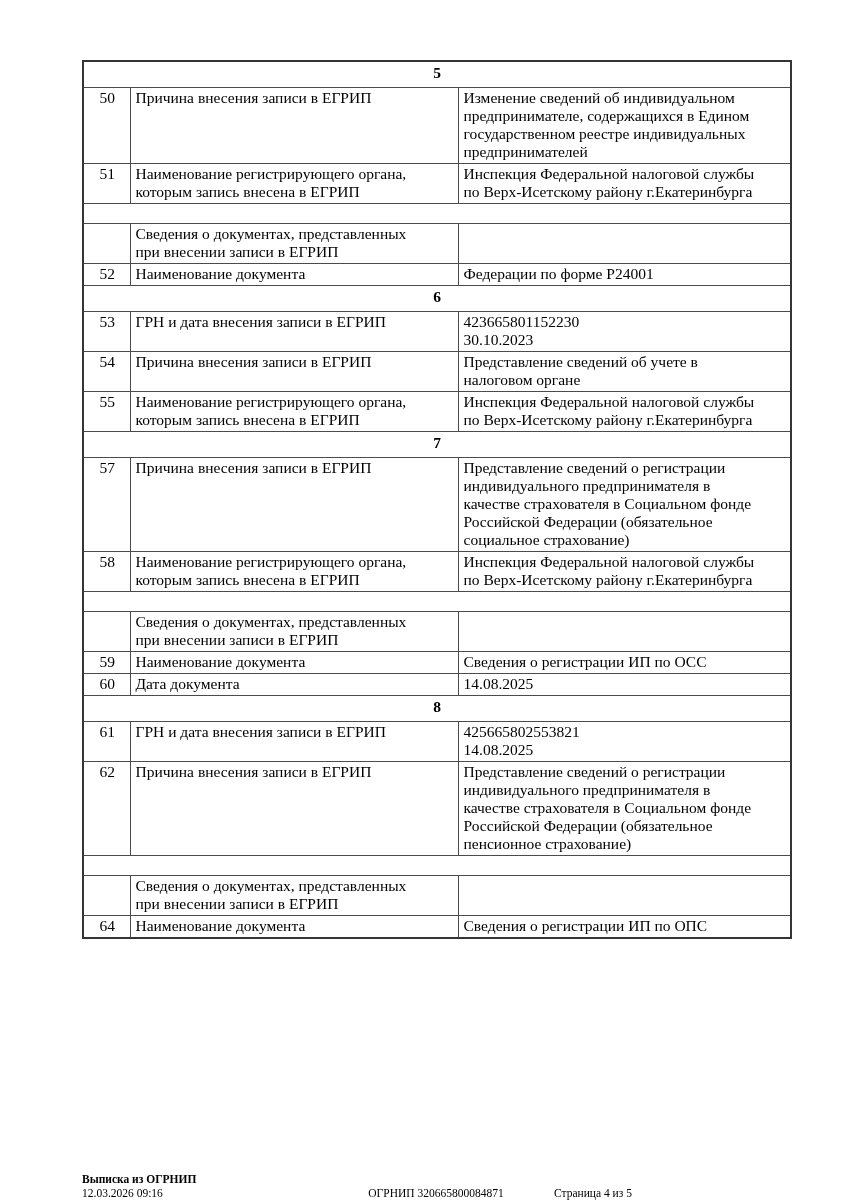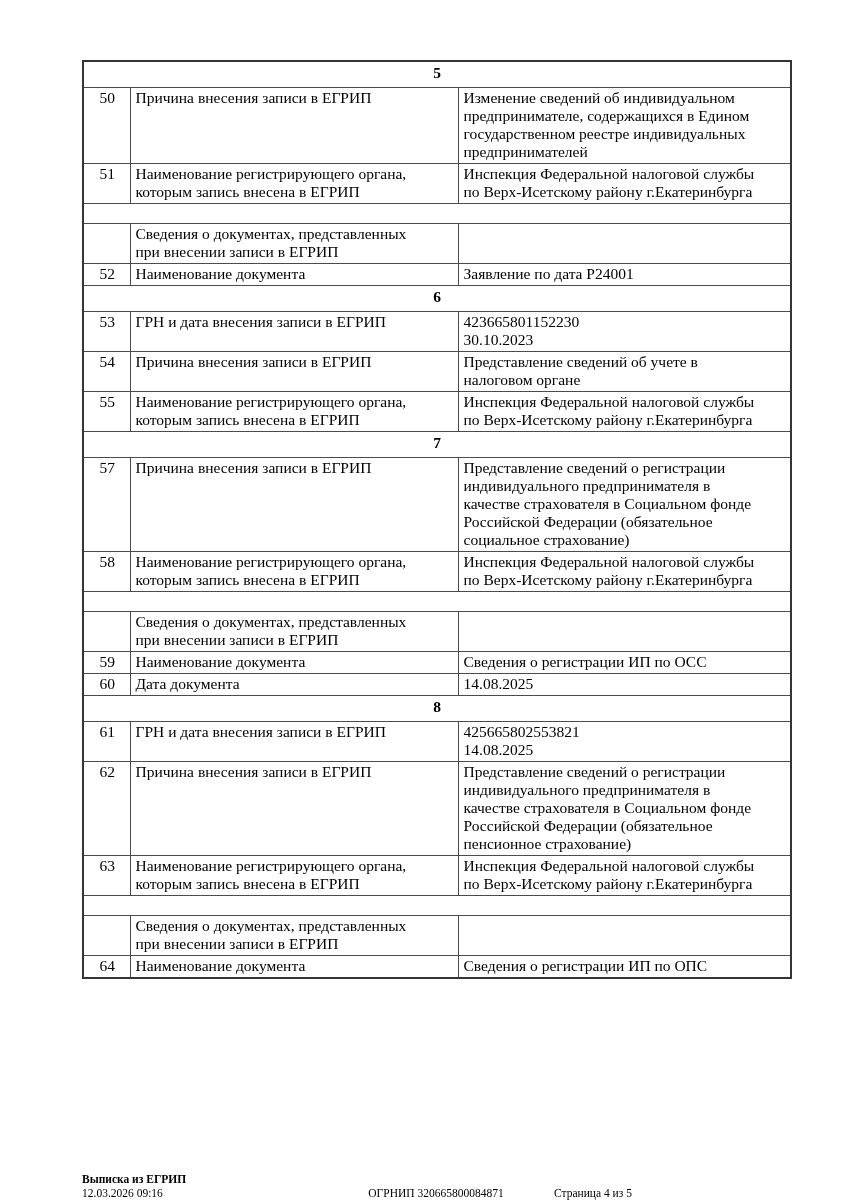--- a/index.html
+++ b/index.html
@@ -101,21 +101,21 @@
       </tr>
       <tr>
         <td class="c-num"></td>
         <td class="c-label">Сведения о документах, представленных
 при внесении записи в ЕГРИП</td>
         <td class="c-value"></td>
       </tr>
       <tr>
         <td class="c-num">52</td>
         <td class="c-label">Наименование документа</td>
-        <td class="c-value">Заявление по дата Р24001</td>
+        <td class="c-value">Федерации по форме Р24001</td>
       </tr>
       <tr class="t-section">
         <td colspan="3">6</td>
       </tr>
       <tr>
         <td class="c-num">53</td>
         <td class="c-label">ГРН и дата внесения записи в ЕГРИП</td>
         <td class="c-value">423665801152230
 30.10.2023</td>
       </tr>
@@ -181,46 +181,39 @@
       </tr>
       <tr>
         <td class="c-num">62</td>
         <td class="c-label">Причина внесения записи в ЕГРИП</td>
         <td class="c-value">Представление сведений о регистрации
 индивидуального предпринимателя в
 качестве страхователя в Социальном фонде
 Российской Федерации (обязательное
 пенсионное страхование)</td>
       </tr>
-      <tr>
-        <td class="c-num">63</td>
-        <td class="c-label">Наименование регистрирующего органа,
-которым запись внесена в ЕГРИП</td>
-        <td class="c-value">Инспекция Федеральной налоговой службы
-по Верх-Исетскому району г.Екатеринбурга</td>
-      </tr>
       <tr class="t-spacer">
         <td colspan="3"></td>
       </tr>
       <tr>
         <td class="c-num"></td>
         <td class="c-label">Сведения о документах, представленных
 при внесении записи в ЕГРИП</td>
         <td class="c-value"></td>
       </tr>
       <tr>
         <td class="c-num">64</td>
         <td class="c-label">Наименование документа</td>
         <td class="c-value">Сведения о регистрации ИП по ОПС</td>
       </tr>
     </tbody>
   </table>
 
   <div class="footer">
     <div class="f-left">
-      <div class="f-title">Выписка из ЕГРИП</div>
+      <div class="f-title">Выписка из ОГРНИП</div>
       <div>12.03.2026 09:16</div>
     </div>
     <div class="f-center">ОГРНИП 320665800084871</div>
     <div class="f-right">Страница 4 из 5</div>
   </div>
 
 </div>
 
 </body></html>

